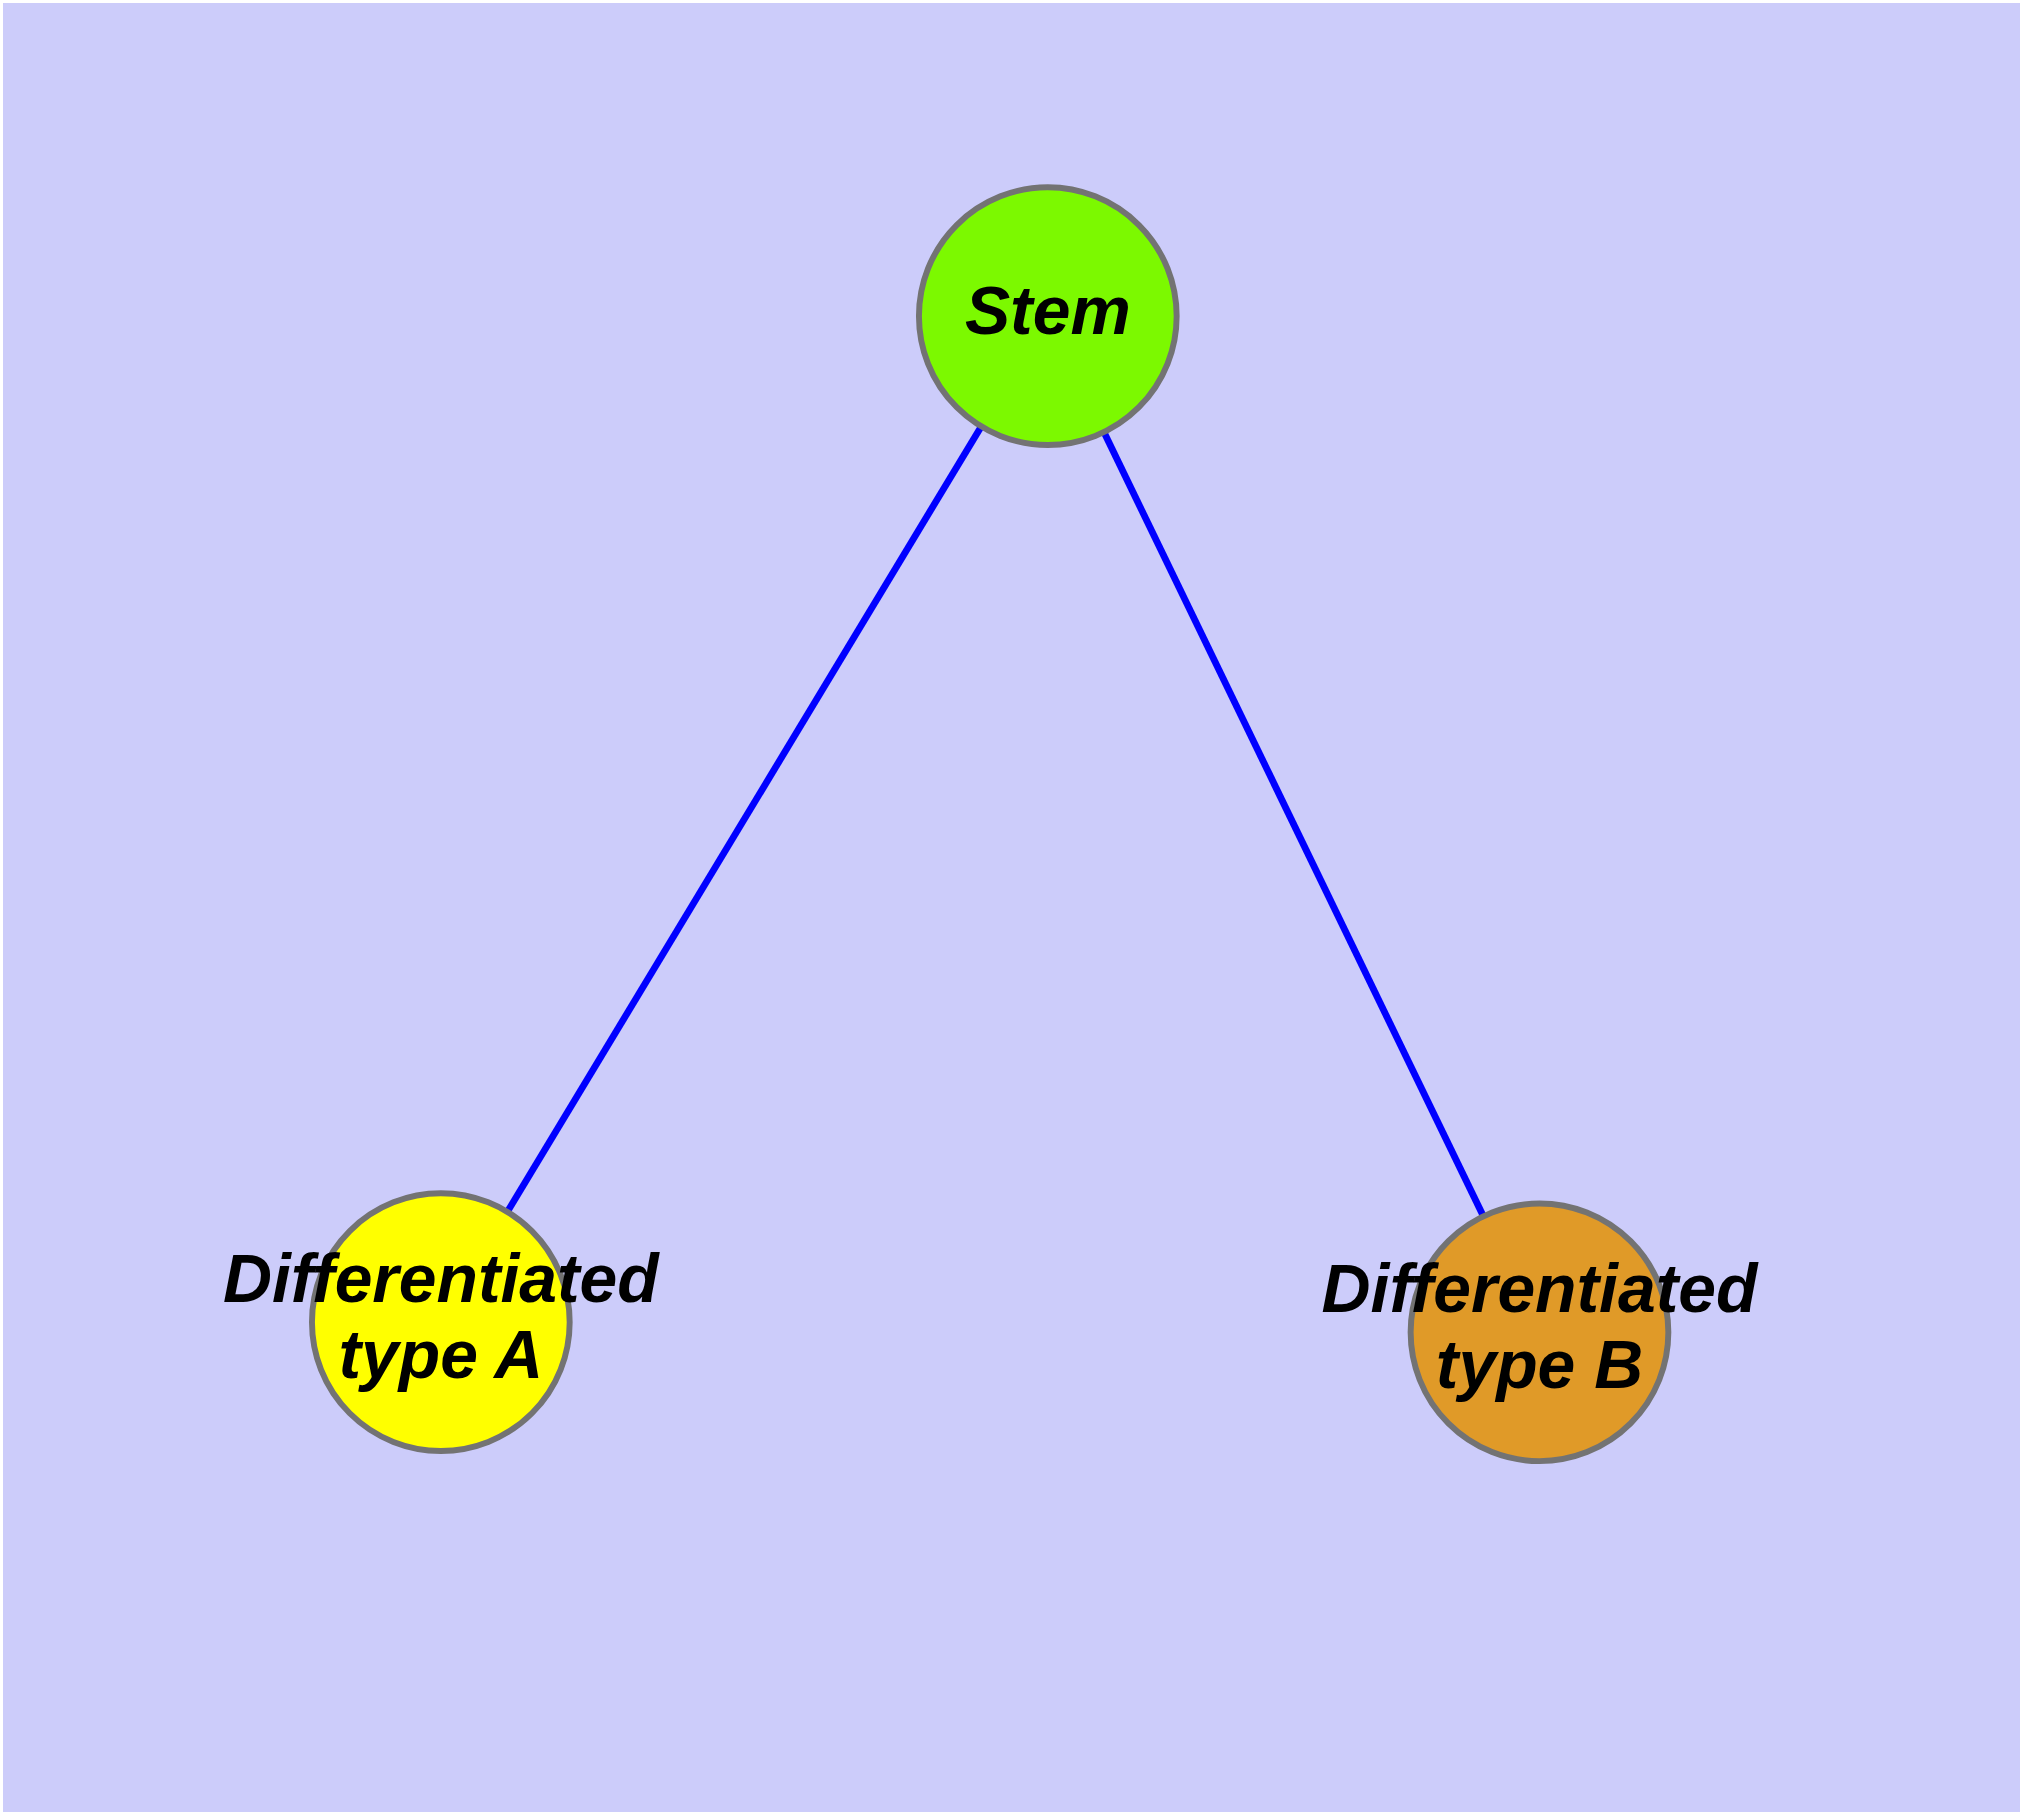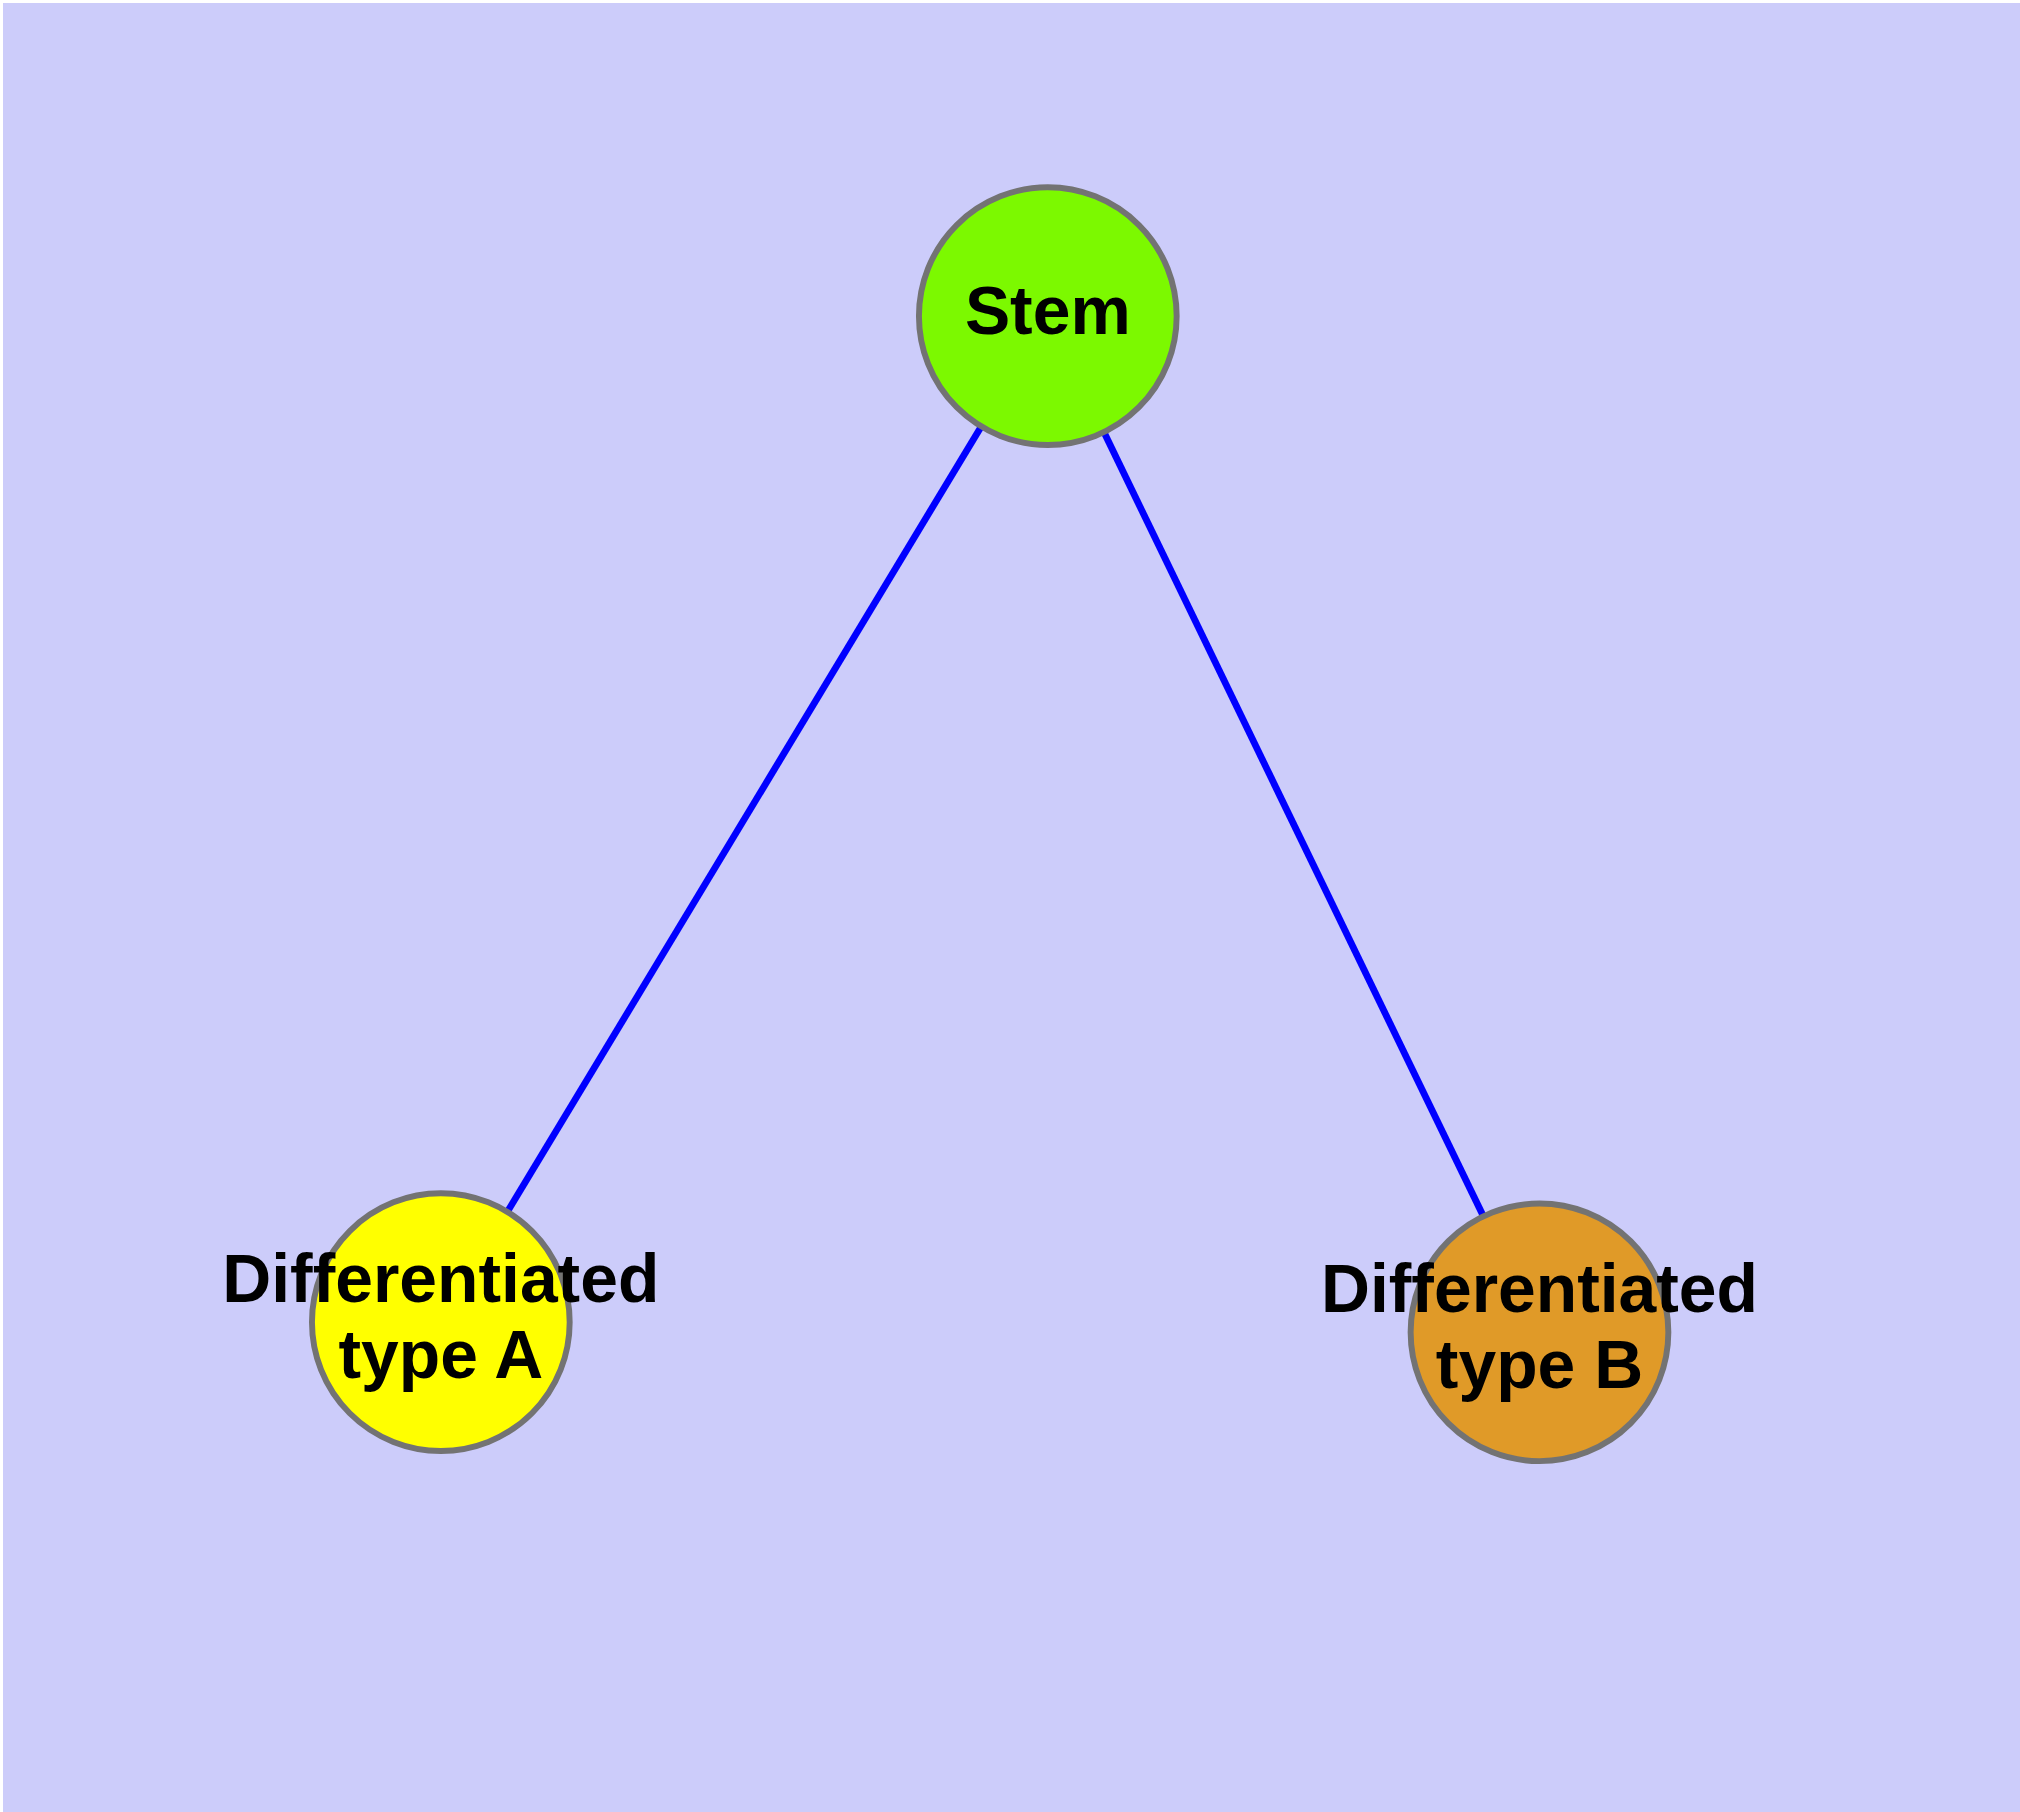--- a/index.html
+++ b/index.html
@@ -8,20 +8,21 @@
     padding: 0;
     background: #ffffff;
   }
   #canvas {
     position: relative;
     width: 2021px;
     height: 1812px;
     overflow: hidden;
     background: #ffffff;
     font-family: "Liberation Sans", "DejaVu Sans", sans-serif;
+    font-style: italic;
   }
   #bg-plane {
     position: absolute;
     left: 3.4px;
     top: 3.4px;
     width: 2017px;
     height: 1809px;
   }
   #graph-svg {
     position: absolute;

